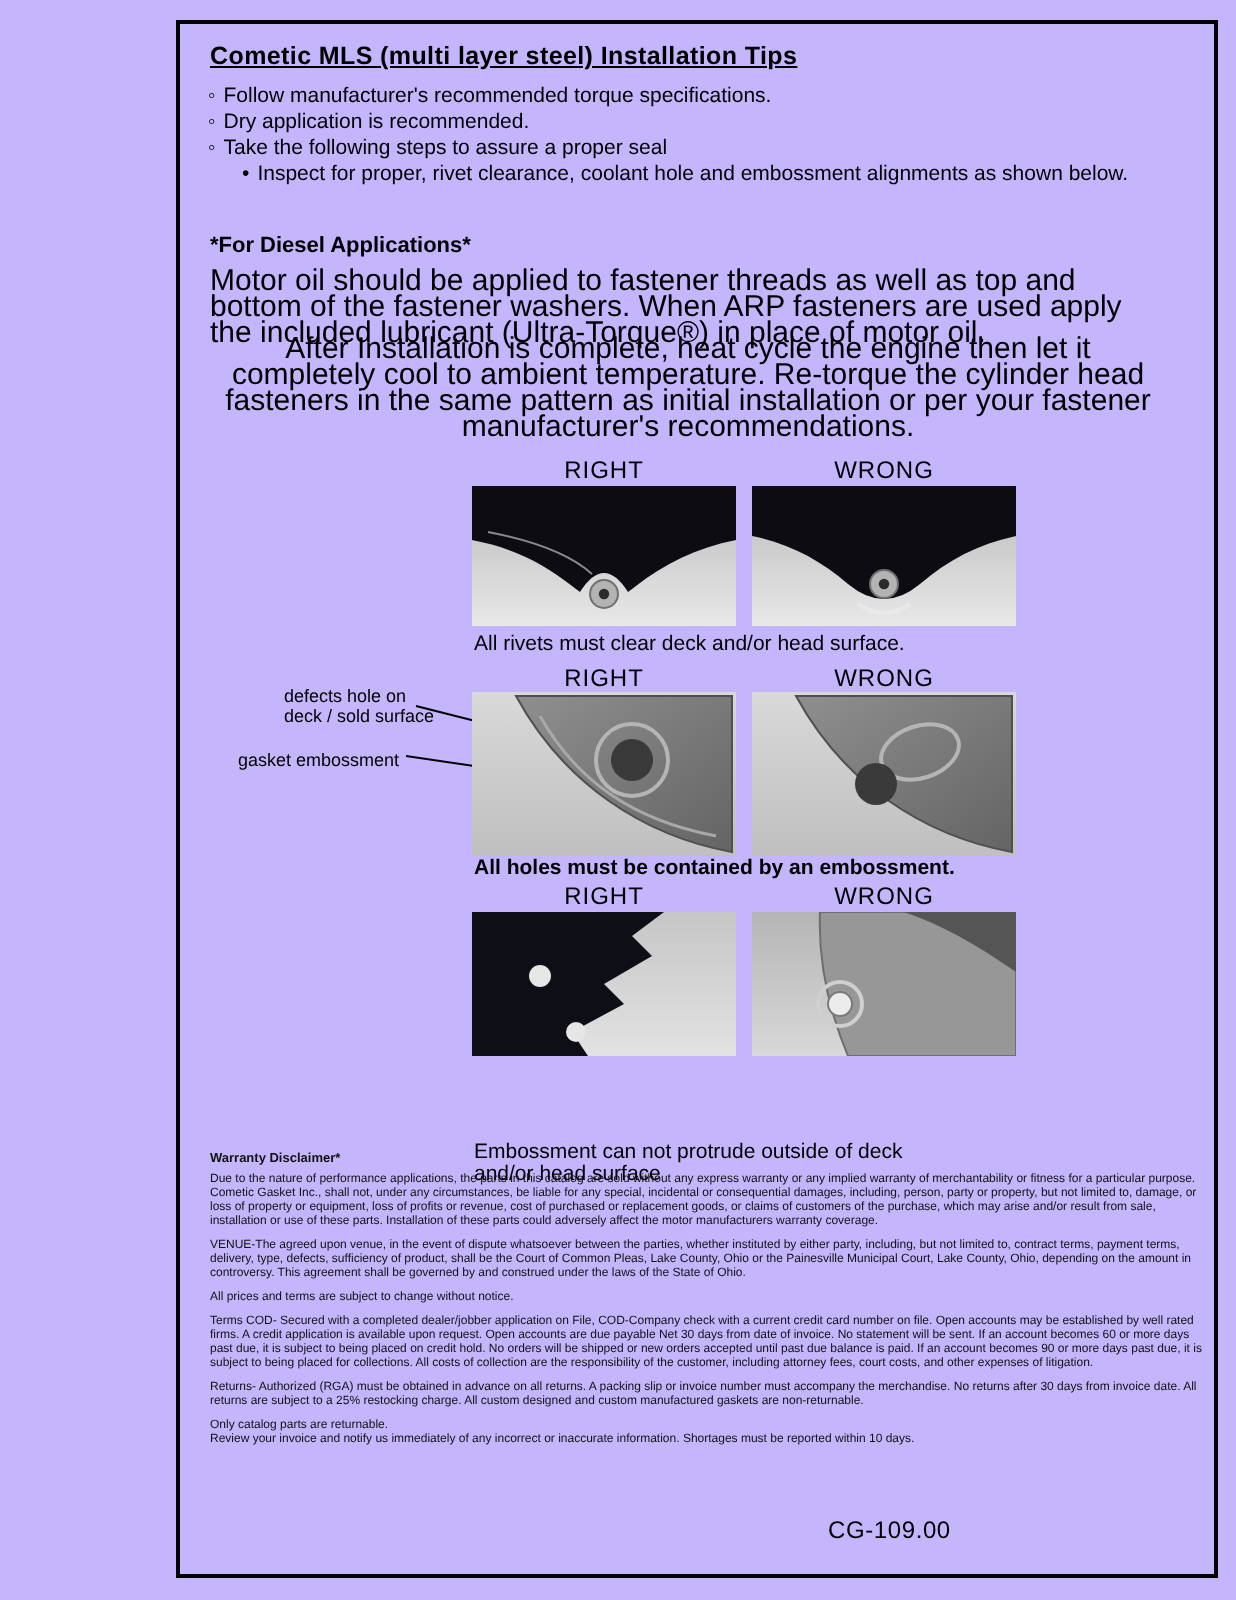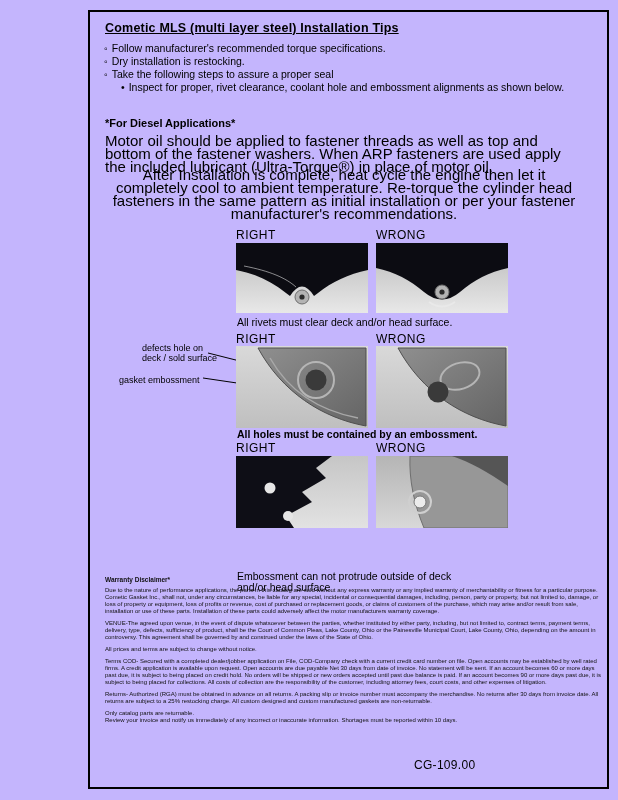--- a/index.html
+++ b/index.html
@@ -8,21 +8,21 @@
   .page { position:relative; width:618px; height:800px; background:#c4b5fd; overflow:hidden; }
   .frame { position:absolute; left:88px; top:10px; width:521px; height:779px; border:2px solid #000; }
   .title { position:absolute; left:105px; top:21px; font-size:12.5px; font-weight:bold;
            text-decoration:underline; letter-spacing:0.2px; white-space:nowrap; }
   .tips { position:absolute; left:104px; top:42px; font-size:10.5px; line-height:13px; width:480px; }
   .tip .bullet { display:inline-block; margin-right:4px; }
   .tip.sub { margin-left:17px; }
   .diesel-heading { position:absolute; left:105px; top:117px; font-size:11px; font-weight:bold; }
   .para { position:absolute; left:105px; width:478px; font-size:15px; line-height:13px; }
   .p1 { top:134px; } .p2 { top:168px;text-align:center; } .p3 { top:209px; width:500px; }
-  .figlabel { position:absolute; width:132px; text-align:left; font-size:12px; letter-spacing:0.5px; }
+  .figlabel { position:absolute; width:132px; text-align:center; font-size:12px; letter-spacing:0.5px; }
   .panel { position:absolute; width:132px; }
   .panel svg { display:block; width:100%; height:100%; }
   .caption { position:absolute; font-size:10.5px; line-height:11px; }
   .callout { position:absolute; font-size:9px; line-height:10px; }
   .callout-lines { position:absolute; left:203px; top:347px; width:110px; height:50px; }
   .warranty { position:absolute; left:105px; top:576px; width:500px; color:#111; }
   .wheading { font-size:6.5px; font-weight:bold; margin-bottom:4px; }
   .wp { font-size:6px; line-height:7px; margin-bottom:5px; }
   .wp.tight { margin-bottom:0; }
   .footer-code { position:absolute; left:391px; top:758px; font-size:12px; letter-spacing:0.3px;margin-left:23px; }
@@ -33,21 +33,21 @@
 <div class="page">
   <div class="frame"></div>
 
   <h1 class="title">Cometic MLS (multi layer steel) Installation Tips</h1>
 
   <div class="tips">
     <div class="tip">
       <span class="bullet">◦</span><span>Follow manufacturer's recommended torque specifications.</span>
     </div>
     <div class="tip">
-      <span class="bullet">◦</span><span>Dry installation is restocking.</span>
+      <span class="bullet">◦</span><span>Dry application is recommended.</span>
     </div>
     <div class="tip">
       <span class="bullet">◦</span><span>Take the following steps to assure a proper seal</span>
     </div>
     <div class="tip sub">
       <span class="bullet">•</span><span>Inspect for proper, rivet clearance, coolant hole and embossment alignments as shown below.</span>
     </div>
   </div>
 
   <h2 class="diesel-heading">*For Diesel Applications*</h2>

